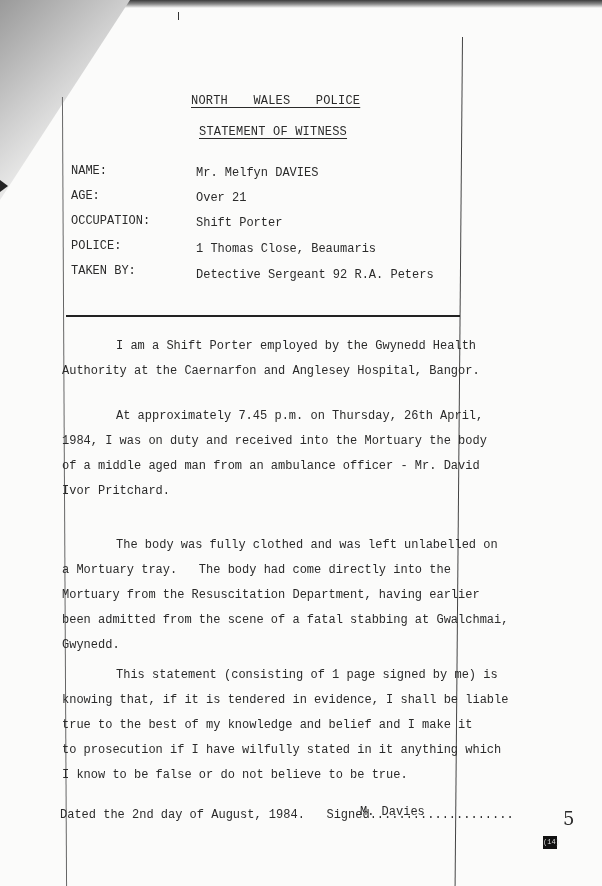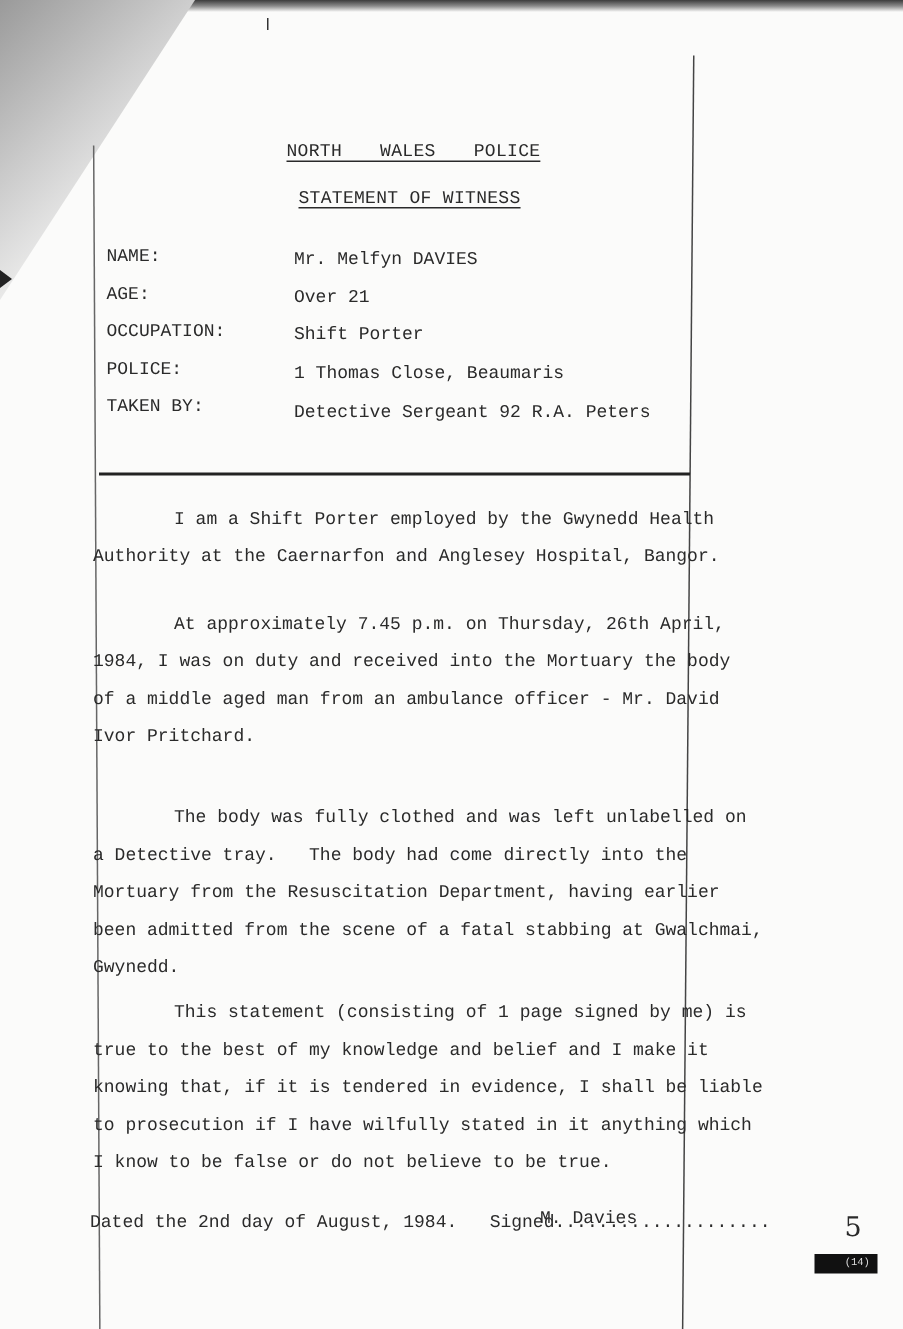--- a/index.html
+++ b/index.html
@@ -35,21 +35,21 @@
   .field-label { position: absolute; left: 71px; font-size: 12px; }
   .field-value { position: absolute; left: 180px; font-size: 12px; margin-left: 16px; }
 
   .para { position: absolute; left: 62px; width: 400px; font-size: 12px; line-height: 25px; }
   .para .line { display: block; white-space: pre; }
   .indent { padding-left: 54px; }
 
   .dated { position: absolute; left: 60px; top: 808px; font-size: 12px; white-space: pre; }
   .signature { position: absolute; left: 341px; top: 805px; font-size: 12px; padding-left: 19px; }
   .page-number { position: absolute; left: 563px; top: 808px; font-size: 18px; font-family: "DejaVu Serif", serif; }
-  .stamp { position: absolute; left: 543px; top: 836px; width: 27px; height: 13px; background: #111; color: #ddd; font-size: 7px; line-height: 13px; text-align: center; padding-left: 15px; }
+  .stamp { position: absolute; left: 543px; top: 836px; width: 14px; height: 13px; background: #111; color: #ddd; font-size: 7px; line-height: 13px; text-align: center; }
 </style>
 </head>
 <body>
 
 <div class="scan-shadow-top"></div>
 <div class="scan-shadow-left"></div>
 <div class="fold-mark"></div>
 <div class="tick-mark"></div>
 <div class="margin-right"></div>
 <div class="margin-left"></div>
@@ -77,30 +77,30 @@
 
 <div class="para" style="top:404px">
   <span class="line indent">At approximately 7.45 p.m. on Thursday, 26th April,</span>
   <span class="line">1984, I was on duty and received into the Mortuary the body</span>
   <span class="line">of a middle aged man from an ambulance officer - Mr. David</span>
   <span class="line">Ivor Pritchard.</span>
 </div>
 
 <div class="para" style="top:533px">
   <span class="line indent">The body was fully clothed and was left unlabelled on</span>
-  <span class="line">a Detective tray.   The body had come directly into the</span>
+  <span class="line">a Mortuary tray.   The body had come directly into the</span>
   <span class="line">Mortuary from the Resuscitation Department, having earlier</span>
   <span class="line">been admitted from the scene of a fatal stabbing at Gwalchmai,</span>
   <span class="line">Gwynedd.</span>
 </div>
 
 <div class="para" style="top:663px">
   <span class="line indent">This statement (consisting of 1 page signed by me) is</span>
+  <span class="line">knowing that, if it is tendered in evidence, I shall be liable</span>
   <span class="line">true to the best of my knowledge and belief and I make it</span>
-  <span class="line">knowing that, if it is tendered in evidence, I shall be liable</span>
   <span class="line">to prosecution if I have wilfully stated in it anything which</span>
   <span class="line">I know to be false or do not believe to be true.</span>
 </div>
 
 <div class="dated">Dated the 2nd day of August, 1984.   Signed....................</div>
 <div class="signature">M. Davies</div>
 <div class="page-number">5</div>
 <div class="stamp">(14)</div>
 
 </body></html>

